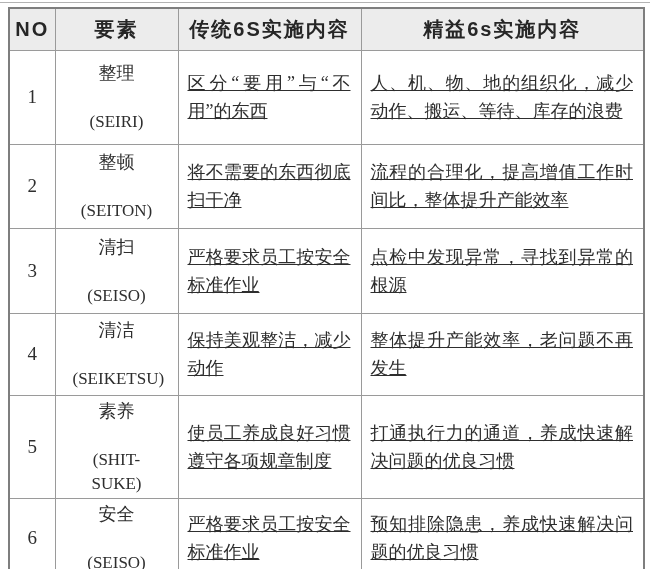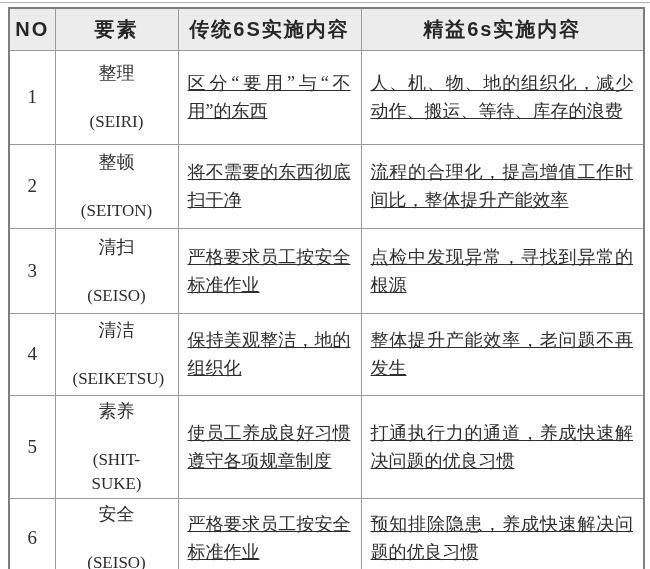--- a/index.html
+++ b/index.html
@@ -134,21 +134,21 @@
         </td>
         <td class="c-trad">严格要求员工按安全标准作业</td>
         <td class="c-lean">点检中发现异常，寻找到异常的根源</td>
       </tr>
       <tr>
         <td class="c-no">4</td>
         <td class="c-el">
           <div class="el-cn">清洁</div>
           <div class="el-en">(SEIKETSU)</div>
         </td>
-        <td class="c-trad">保持美观整洁，地的组织化</td>
+        <td class="c-trad">保持美观整洁，减少动作</td>
         <td class="c-lean">整体提升产能效率，老问题不再发生</td>
       </tr>
       <tr>
         <td class="c-no">5</td>
         <td class="c-el">
           <div class="el-cn">素养</div>
           <div class="el-en">(SHIT-
 SUKE)</div>
         </td>
         <td class="c-trad">使员工养成良好习惯遵守各项规章制度</td>

